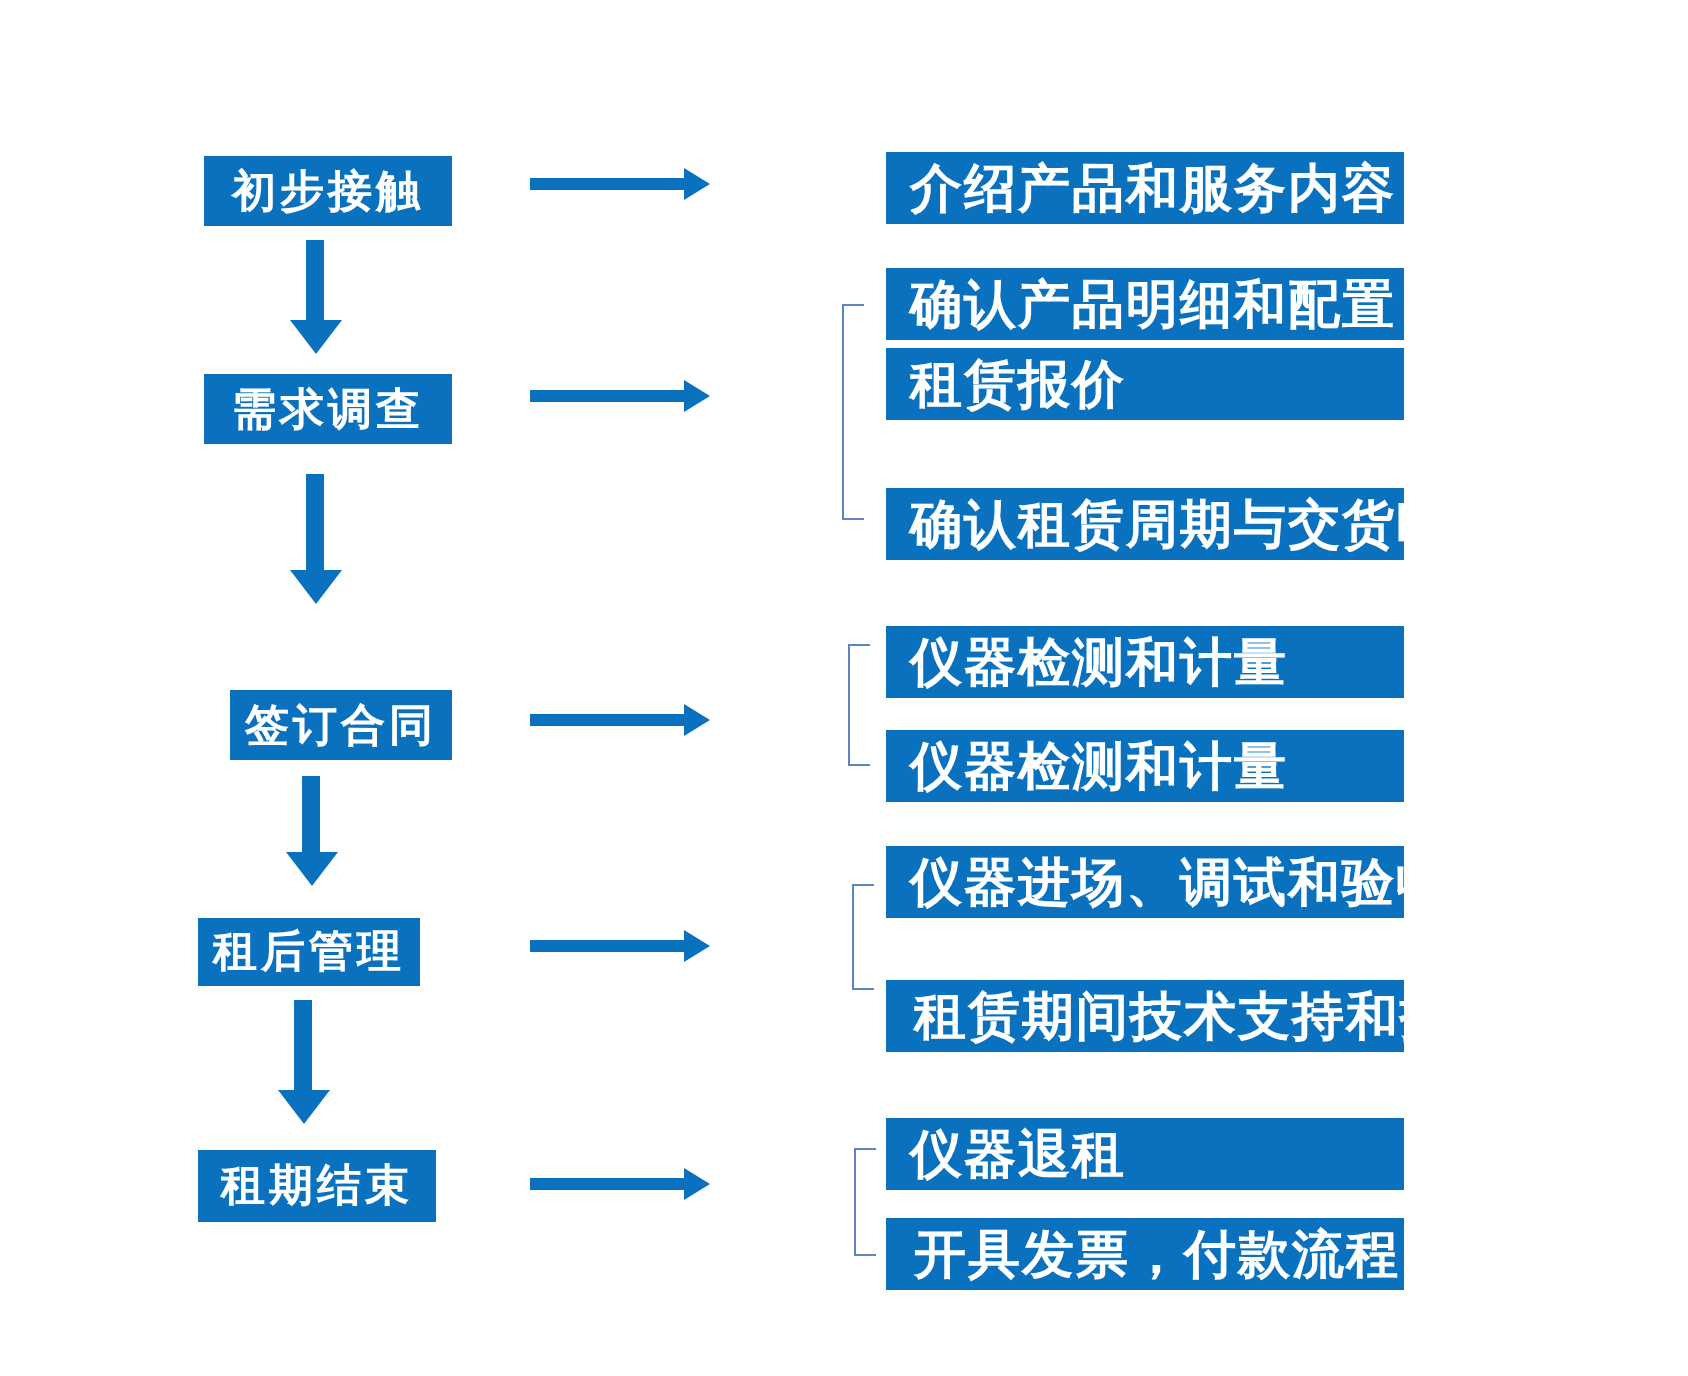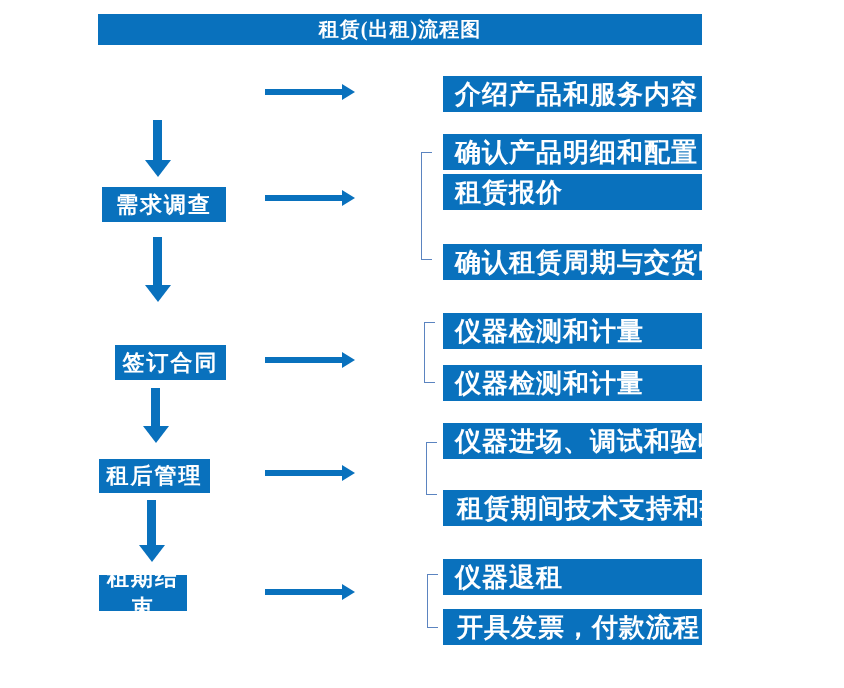--- a/index.html
+++ b/index.html
@@ -102,34 +102,34 @@
     border-right: none;
     box-sizing: border-box;
     background: transparent;
   }
 </style>
 </head>
 <body>
 
 <div class="canvas">
 
-  <div class="title-bar">
-    <span>租赁(出租)流程图</span>
-  </div>
-
+
+  <div class="step" style="left:102px; top:78px;  width:124px; height:35px;">
+    <span>初步接触</span>
+  </div>
   <div class="step" style="left:102px; top:187px; width:124px; height:35px;">
     <span>需求调查</span>
   </div>
   <div class="step" style="left:115px; top:345px; width:111px; height:35px;">
     <span>签订合同</span>
   </div>
   <div class="step" style="left:99px;  top:459px; width:111px; height:34px;">
     <span>租后管理</span>
   </div>
-  <div class="step" style="left:99px;  top:575px; width:88px; height:36px;">
+  <div class="step" style="left:99px;  top:575px; width:119px; height:36px;">
     <span>租期结束</span>
   </div>
 
   <div class="v-arrow" style="left:145px; top:120px; height:57px;">
     <div class="line"></div>
     <div class="head"></div>
   </div>
   <div class="v-arrow" style="left:145px; top:237px; height:65px;">
     <div class="line"></div>
     <div class="head"></div>

